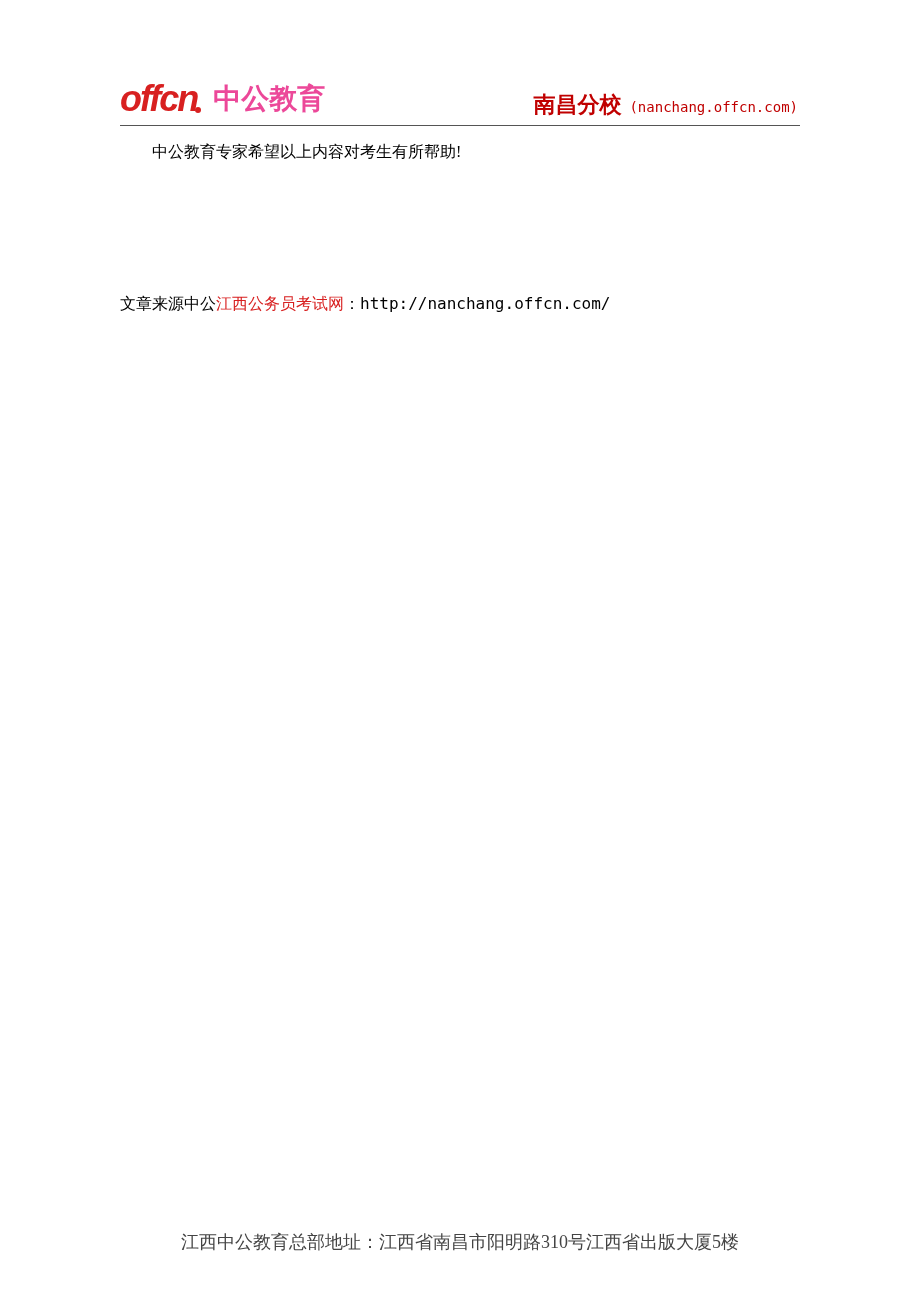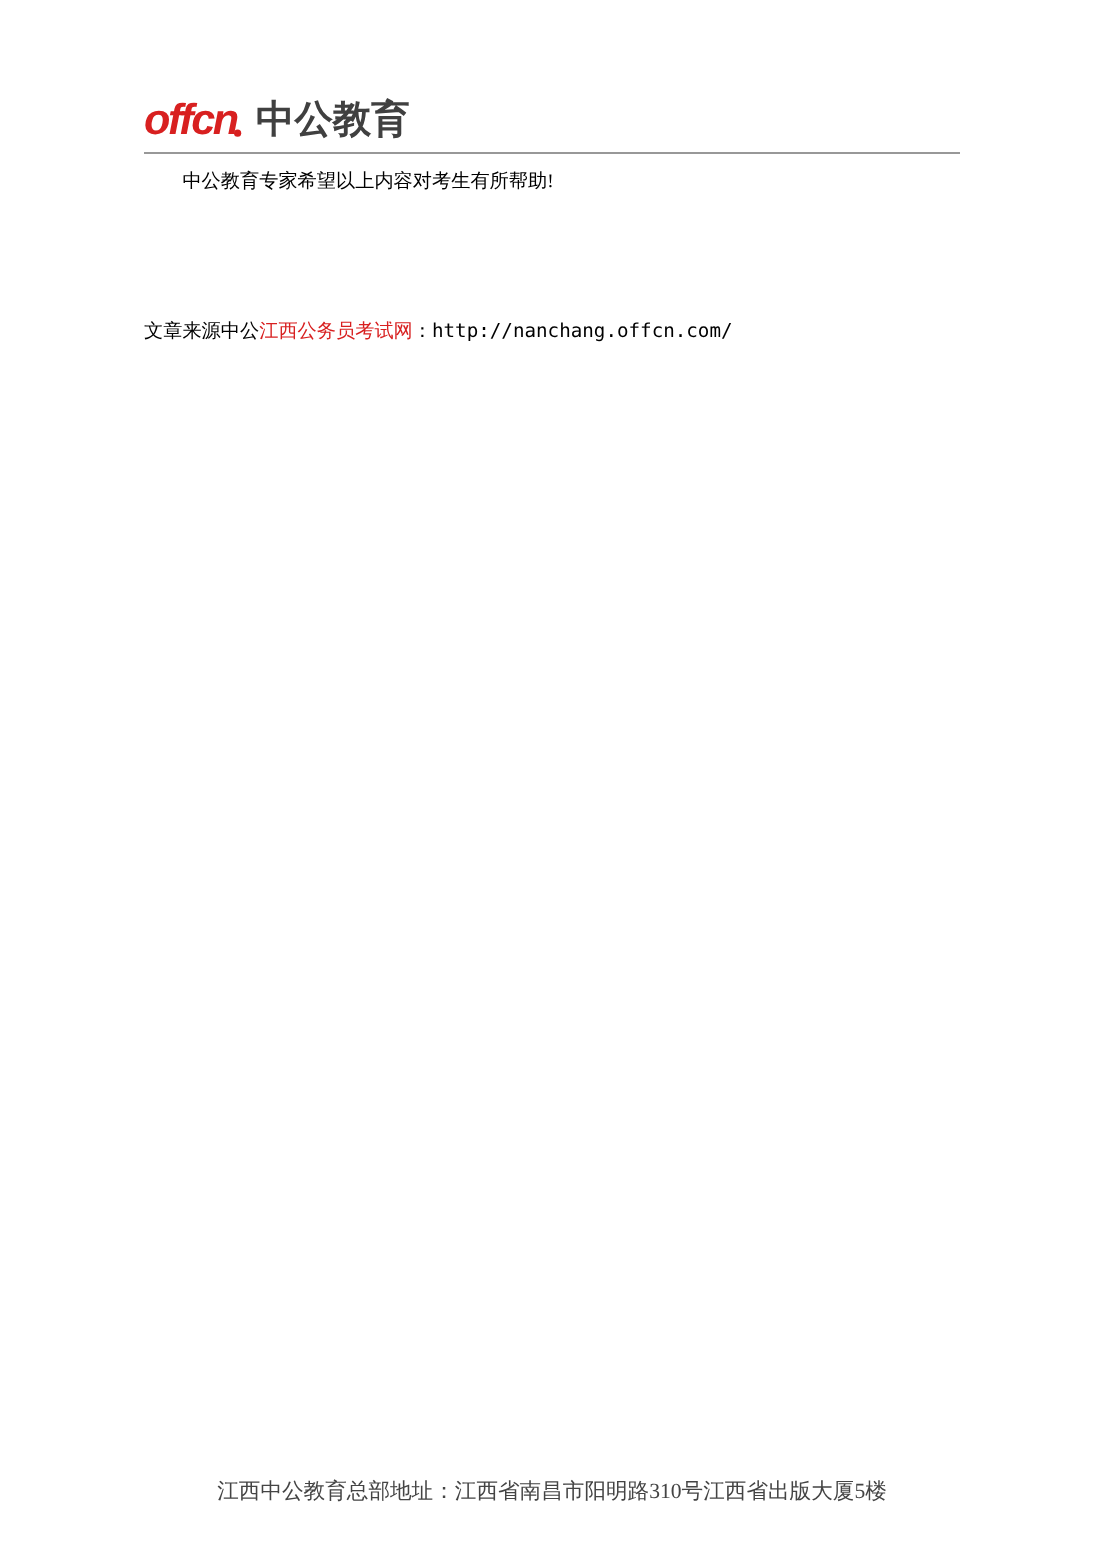--- a/index.html
+++ b/index.html
@@ -43,23 +43,23 @@
       content: "";
       position: absolute;
       bottom: 7px;
       right: -4px;
       width: 6px;
       height: 6px;
       background: #d82020;
       border-radius: 50%;
     }
     .logo-cn {
-      font-size: 32px;
+      font-size: 28px;
       font-weight: bold;
-      color: #404040;
+      color: #ec4899;
       font-family: Liberation Sans, sans-serif;
     }
     .branch-section {
       display: flex;
       align-items: baseline;
       gap: 8px;
       padding-right: 2px;
     }
     .branch-name {
       font-family: "KaiTi", "楷体", serif;
@@ -79,21 +79,21 @@
       right: 120px;
       font-size: 16px;
       color: #000;
       line-height: 2.0;
       text-align: justify;
     }
     .para {
       text-indent: 2em;
     }
     .source-line {
-      margin-top: 92px;
+      margin-top: 120px;
       text-indent: 0;
       font-size: 16px;
       line-height: 2.0;
     }
     .red-link {
       color: #d82020;
     }
     .url-text {
       font-family: "SimSun", monospace;
     }
@@ -109,20 +109,24 @@
     }
   </style>
 </head>
 <body>
 
 <div class="header">
   <div class="logo-section">
     <span class="logo-offcn">offcn</span>
     <span class="logo-cn">中公教育</span>
   </div>
+  <div class="branch-section">
+    <span class="branch-name">南昌分校</span>
+    <span class="branch-url">(nanchang.offcn.com)</span>
+  </div>
 </div>
 
 <div class="content">
   <p class="para">中公教育专家希望以上内容对考生有所帮助!</p>
 
   <p class="source-line">
     <span>文章来源中公</span><span class="red-link">江西公务员考试网</span><span>：</span><span class="url-text">http://nanchang.offcn.com/</span>
   </p>
 </div>
 

